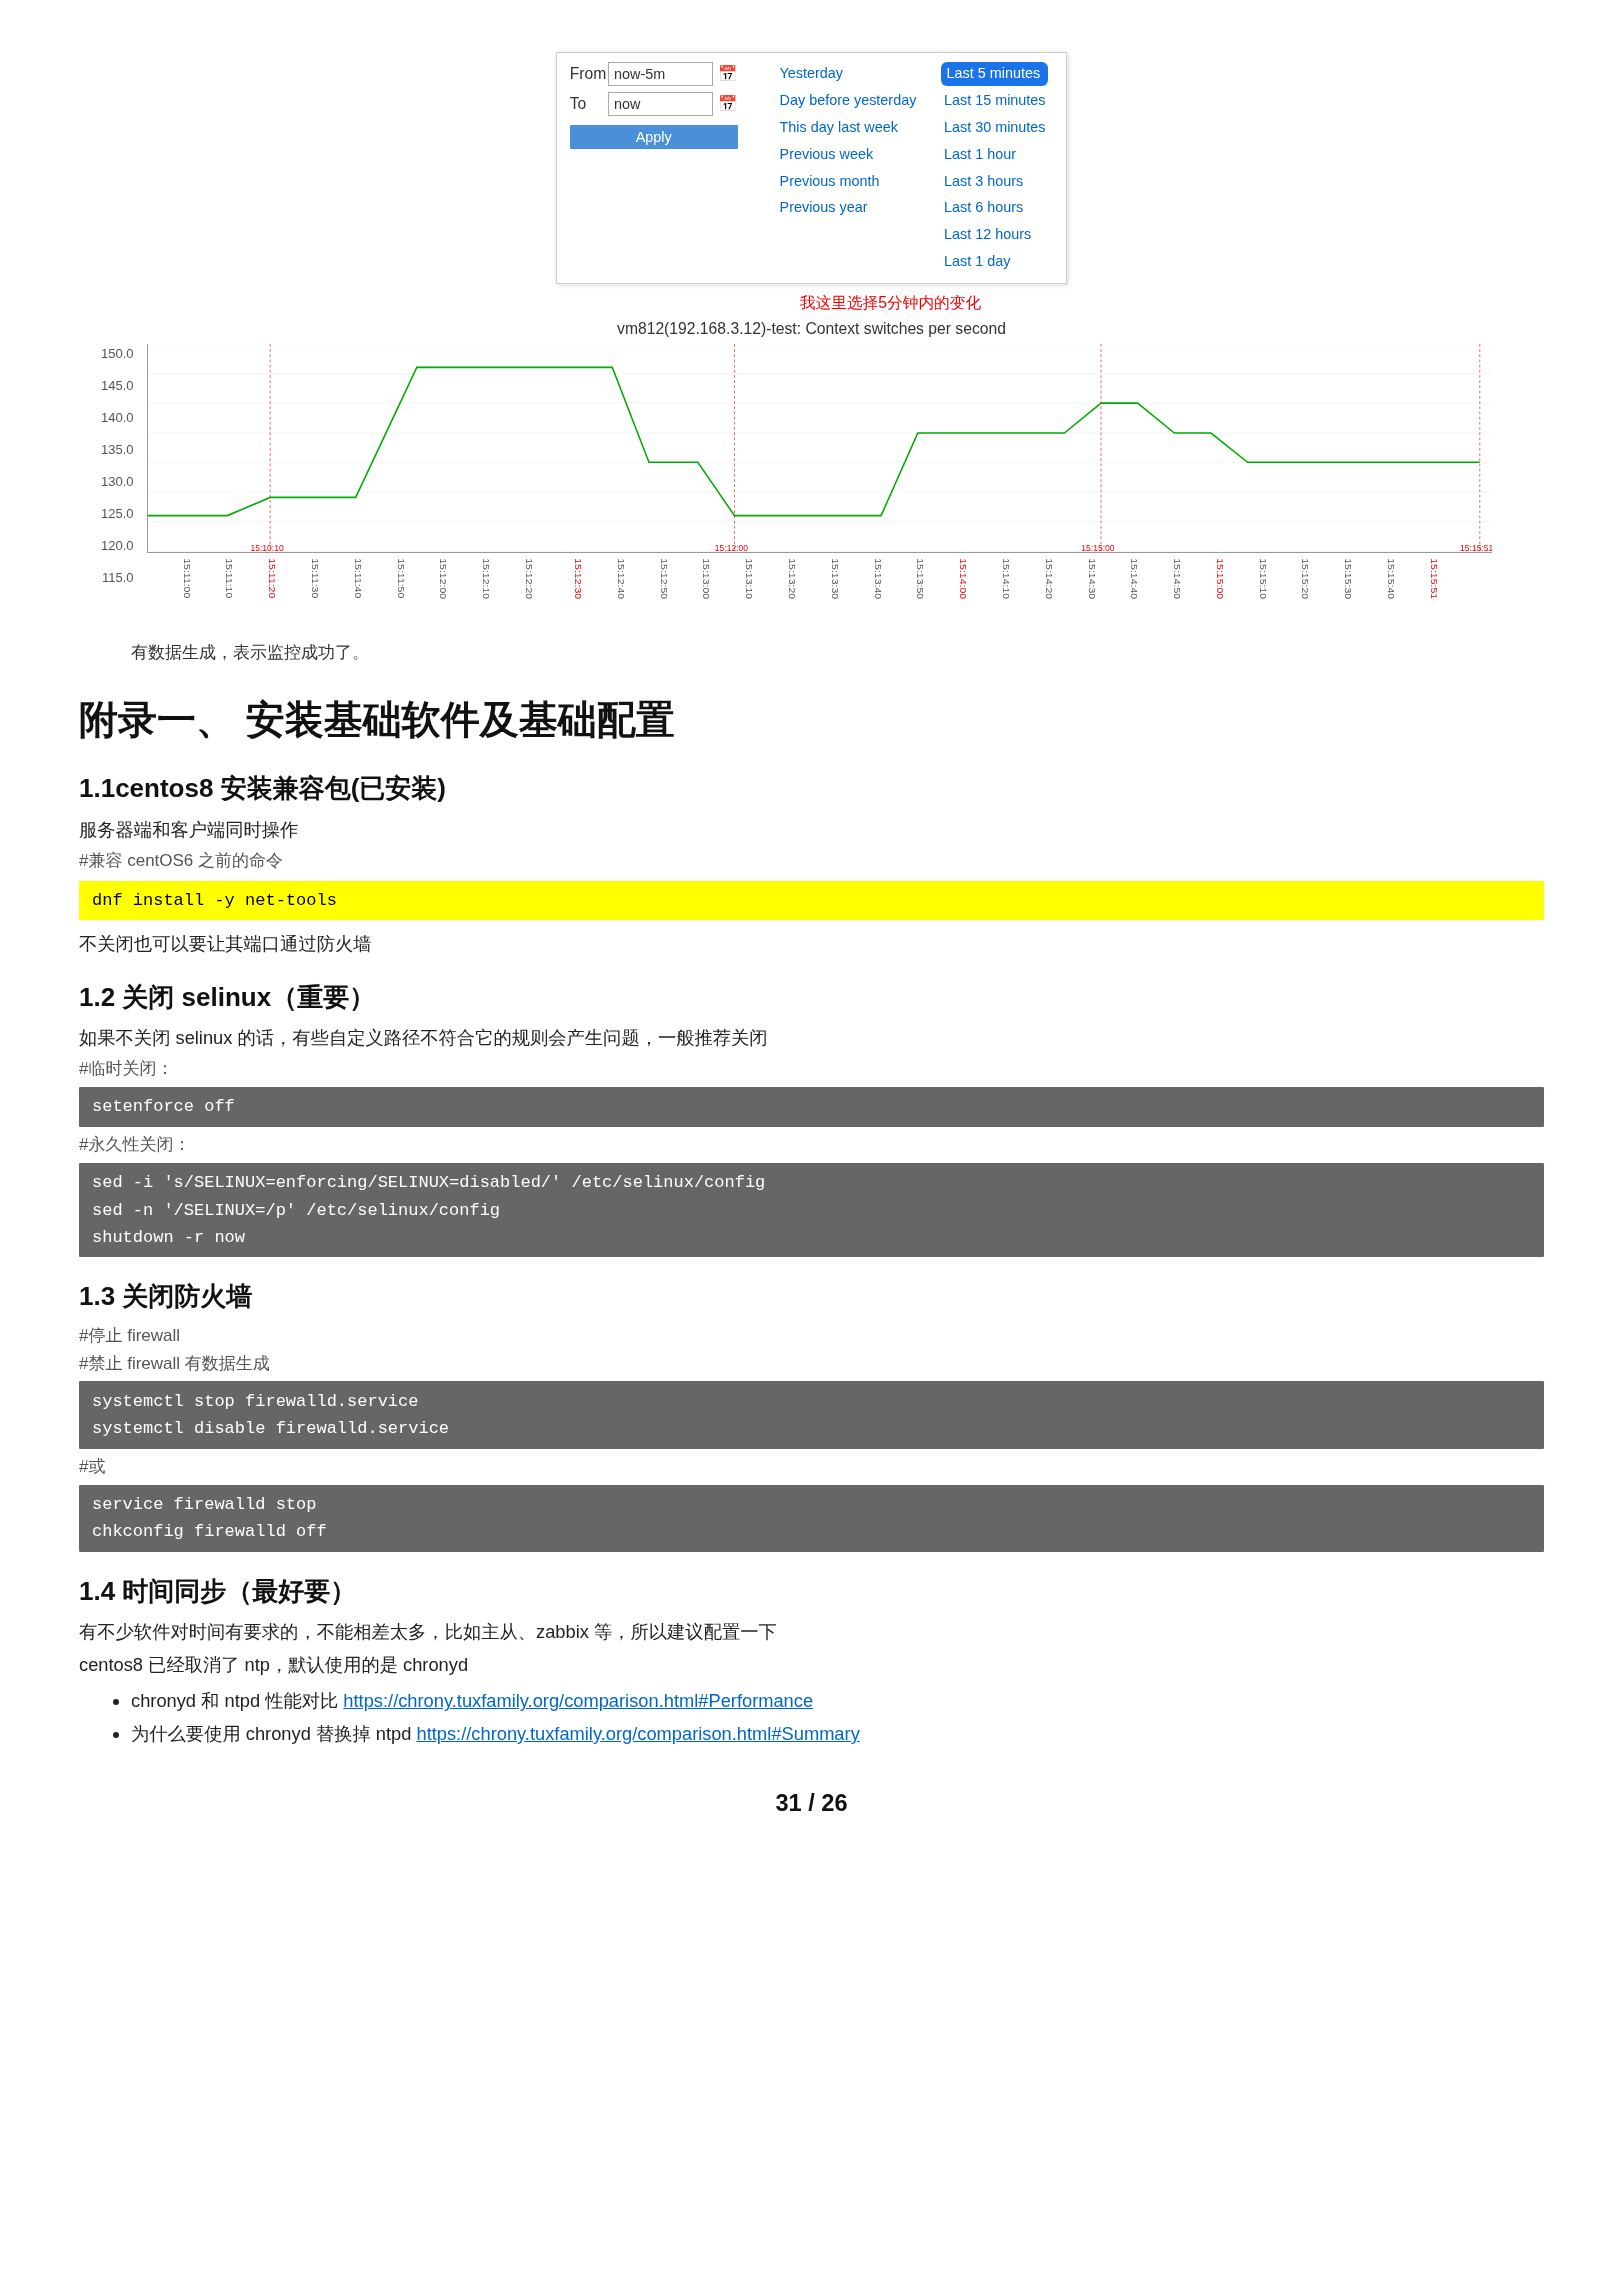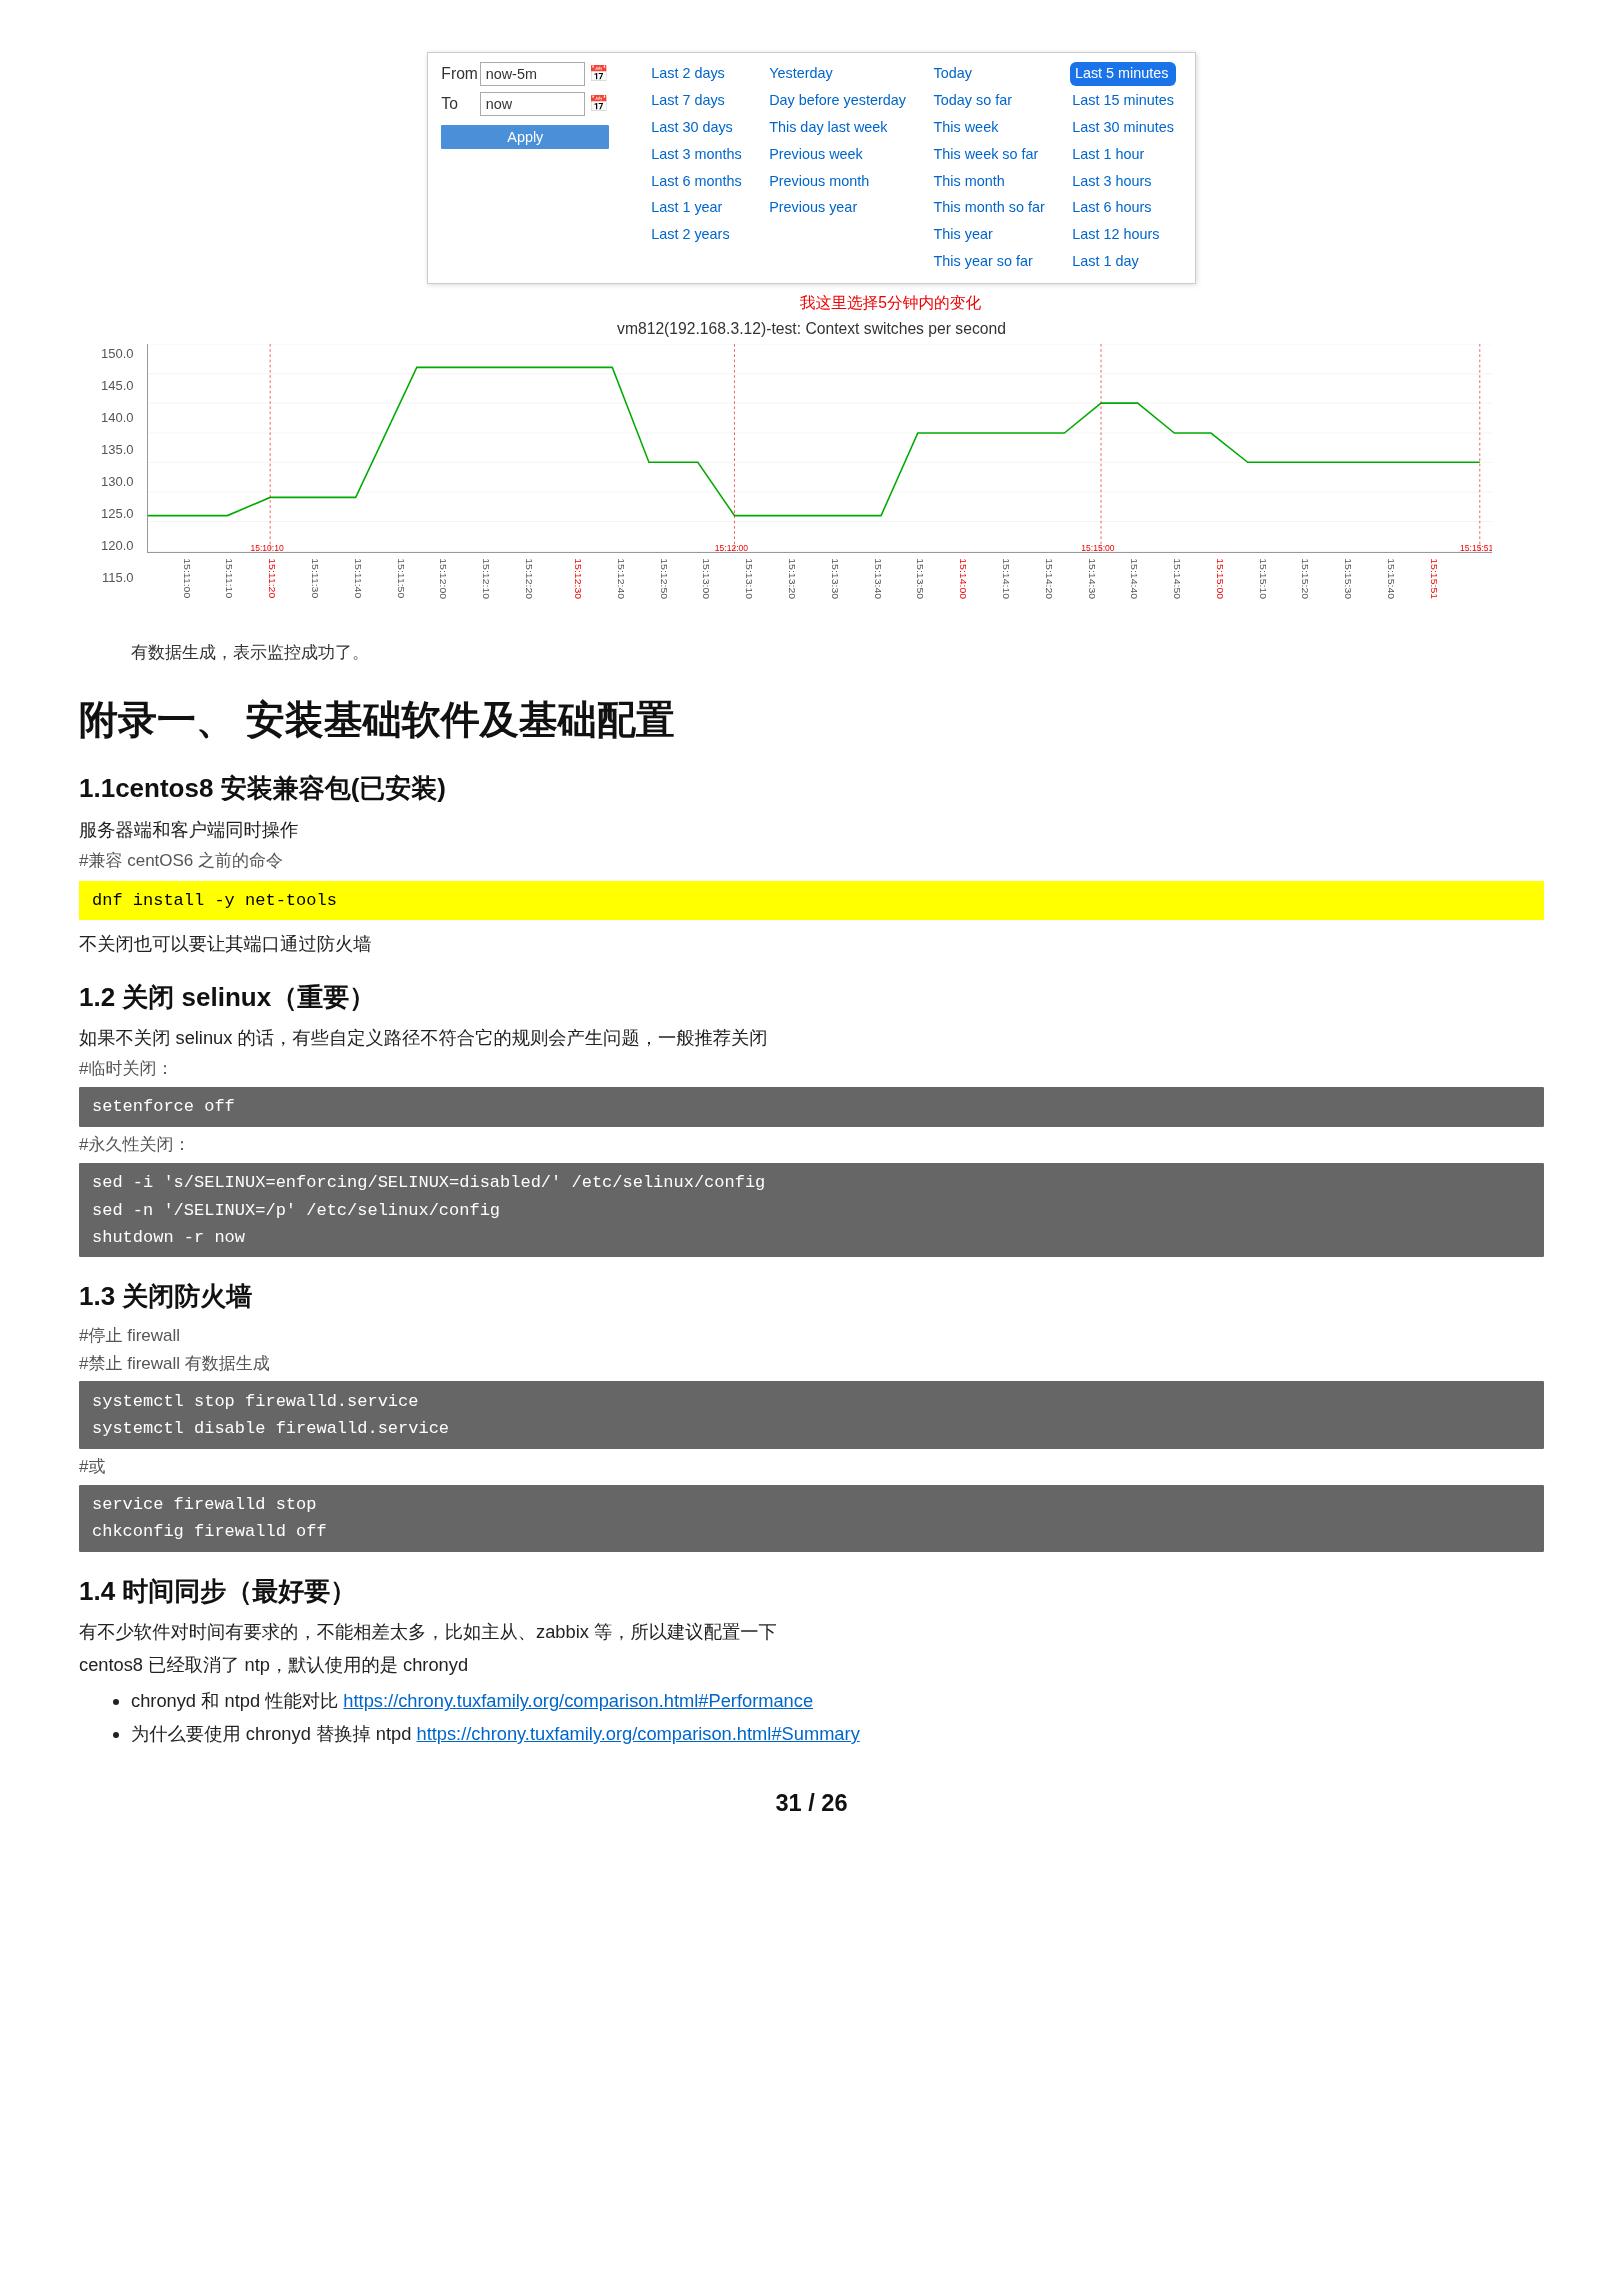--- a/index.html
+++ b/index.html
@@ -239,49 +239,30 @@
         <span class="calendar-icon">📅</span>
       </div>
       <div class="from-to-row">
         <span class="from-to-label">To</span>
         <input class="time-input" type="text" value="now" style="">
         <span class="calendar-icon">📅</span>
       </div>
       <button class="apply-btn">Apply</button>
     </div>
 
-    <div class="quick-col">
-      <span class="quick-item">Last 2 days</span>
-      <span class="quick-item">Last 7 days</span>
-      <span class="quick-item">Last 30 days</span>
-      <span class="quick-item">Last 3 months</span>
-      <span class="quick-item">Last 6 months</span>
-      <span class="quick-item">Last 1 year</span>
-      <span class="quick-item">Last 2 years</span>
-    </div>
 
     <div class="quick-col">
       <span class="quick-item">Yesterday</span>
       <span class="quick-item">Day before yesterday</span>
       <span class="quick-item">This day last week</span>
       <span class="quick-item">Previous week</span>
       <span class="quick-item">Previous month</span>
       <span class="quick-item">Previous year</span>
     </div>
 
-    <div class="quick-col">
-      <span class="quick-item">Today</span>
-      <span class="quick-item">Today so far</span>
-      <span class="quick-item">This week</span>
-      <span class="quick-item">This week so far</span>
-      <span class="quick-item">This month</span>
-      <span class="quick-item">This month so far</span>
-      <span class="quick-item">This year</span>
-      <span class="quick-item">This year so far</span>
-    </div>
 
     <div class="quick-col">
       <span class="quick-item active">Last 5 minutes</span>
       <span class="quick-item">Last 15 minutes</span>
       <span class="quick-item">Last 30 minutes</span>
       <span class="quick-item">Last 1 hour</span>
       <span class="quick-item">Last 3 hours</span>
       <span class="quick-item">Last 6 hours</span>
       <span class="quick-item">Last 12 hours</span>
       <span class="quick-item">Last 1 day</span>

